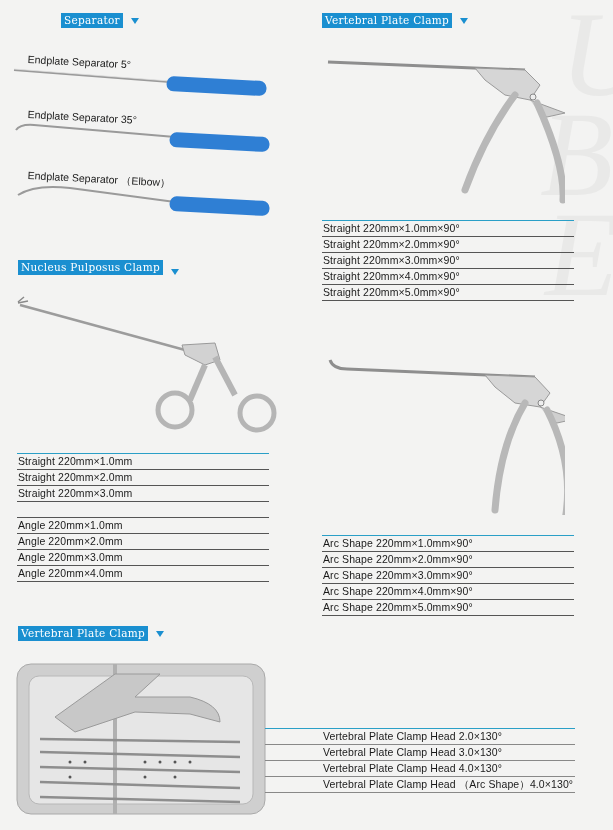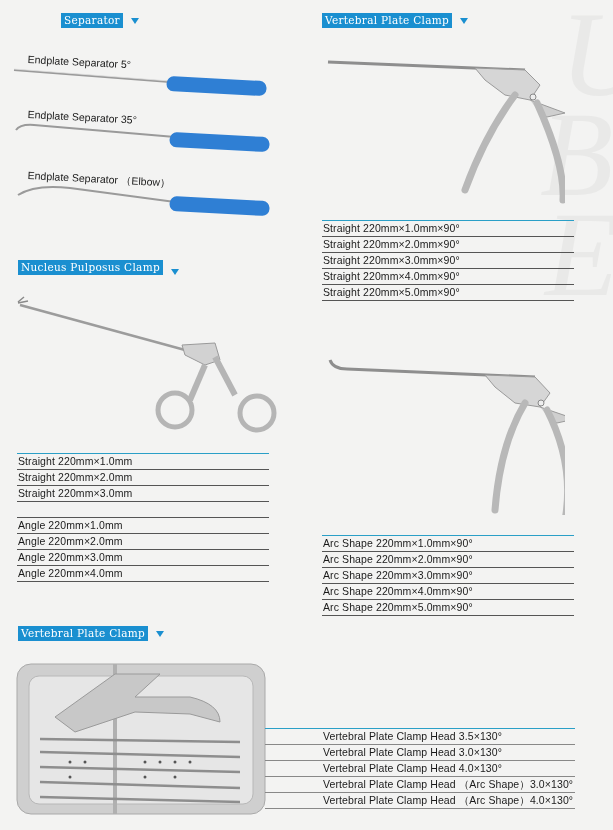--- a/index.html
+++ b/index.html
@@ -159,18 +159,17 @@
       <circle cx="160" cy="100" r="1.5"></circle>
       <circle cx="175" cy="100" r="1.5"></circle>
     <circle cx="55" cy="115" r="1.5"></circle>
       <circle cx="130" cy="115" r="1.5"></circle>
       <circle cx="160" cy="115" r="1.5"></circle>
   </g>
 </svg>
 
 <div class="spec-table" style="left:265px; top:728px; width:310px;">
   <div class="top-line"></div>
-  <div class="row light" style="padding-left:58px;">Vertebral Plate Clamp Head 3.5×130°</div>
+  <div class="row light" style="padding-left:58px;">Vertebral Plate Clamp Head 2.0×130°</div>
   <div class="row light" style="padding-left:58px;">Vertebral Plate Clamp Head 3.0×130°</div>
   <div class="row light" style="padding-left:58px;">Vertebral Plate Clamp Head 4.0×130°</div>
-  <div class="row light" style="padding-left:58px;">Vertebral Plate Clamp Head （Arc Shape）3.0×130°</div>
   <div class="row light" style="padding-left:58px;">Vertebral Plate Clamp Head （Arc Shape）4.0×130°</div>
 </div>
 
 </body></html>

